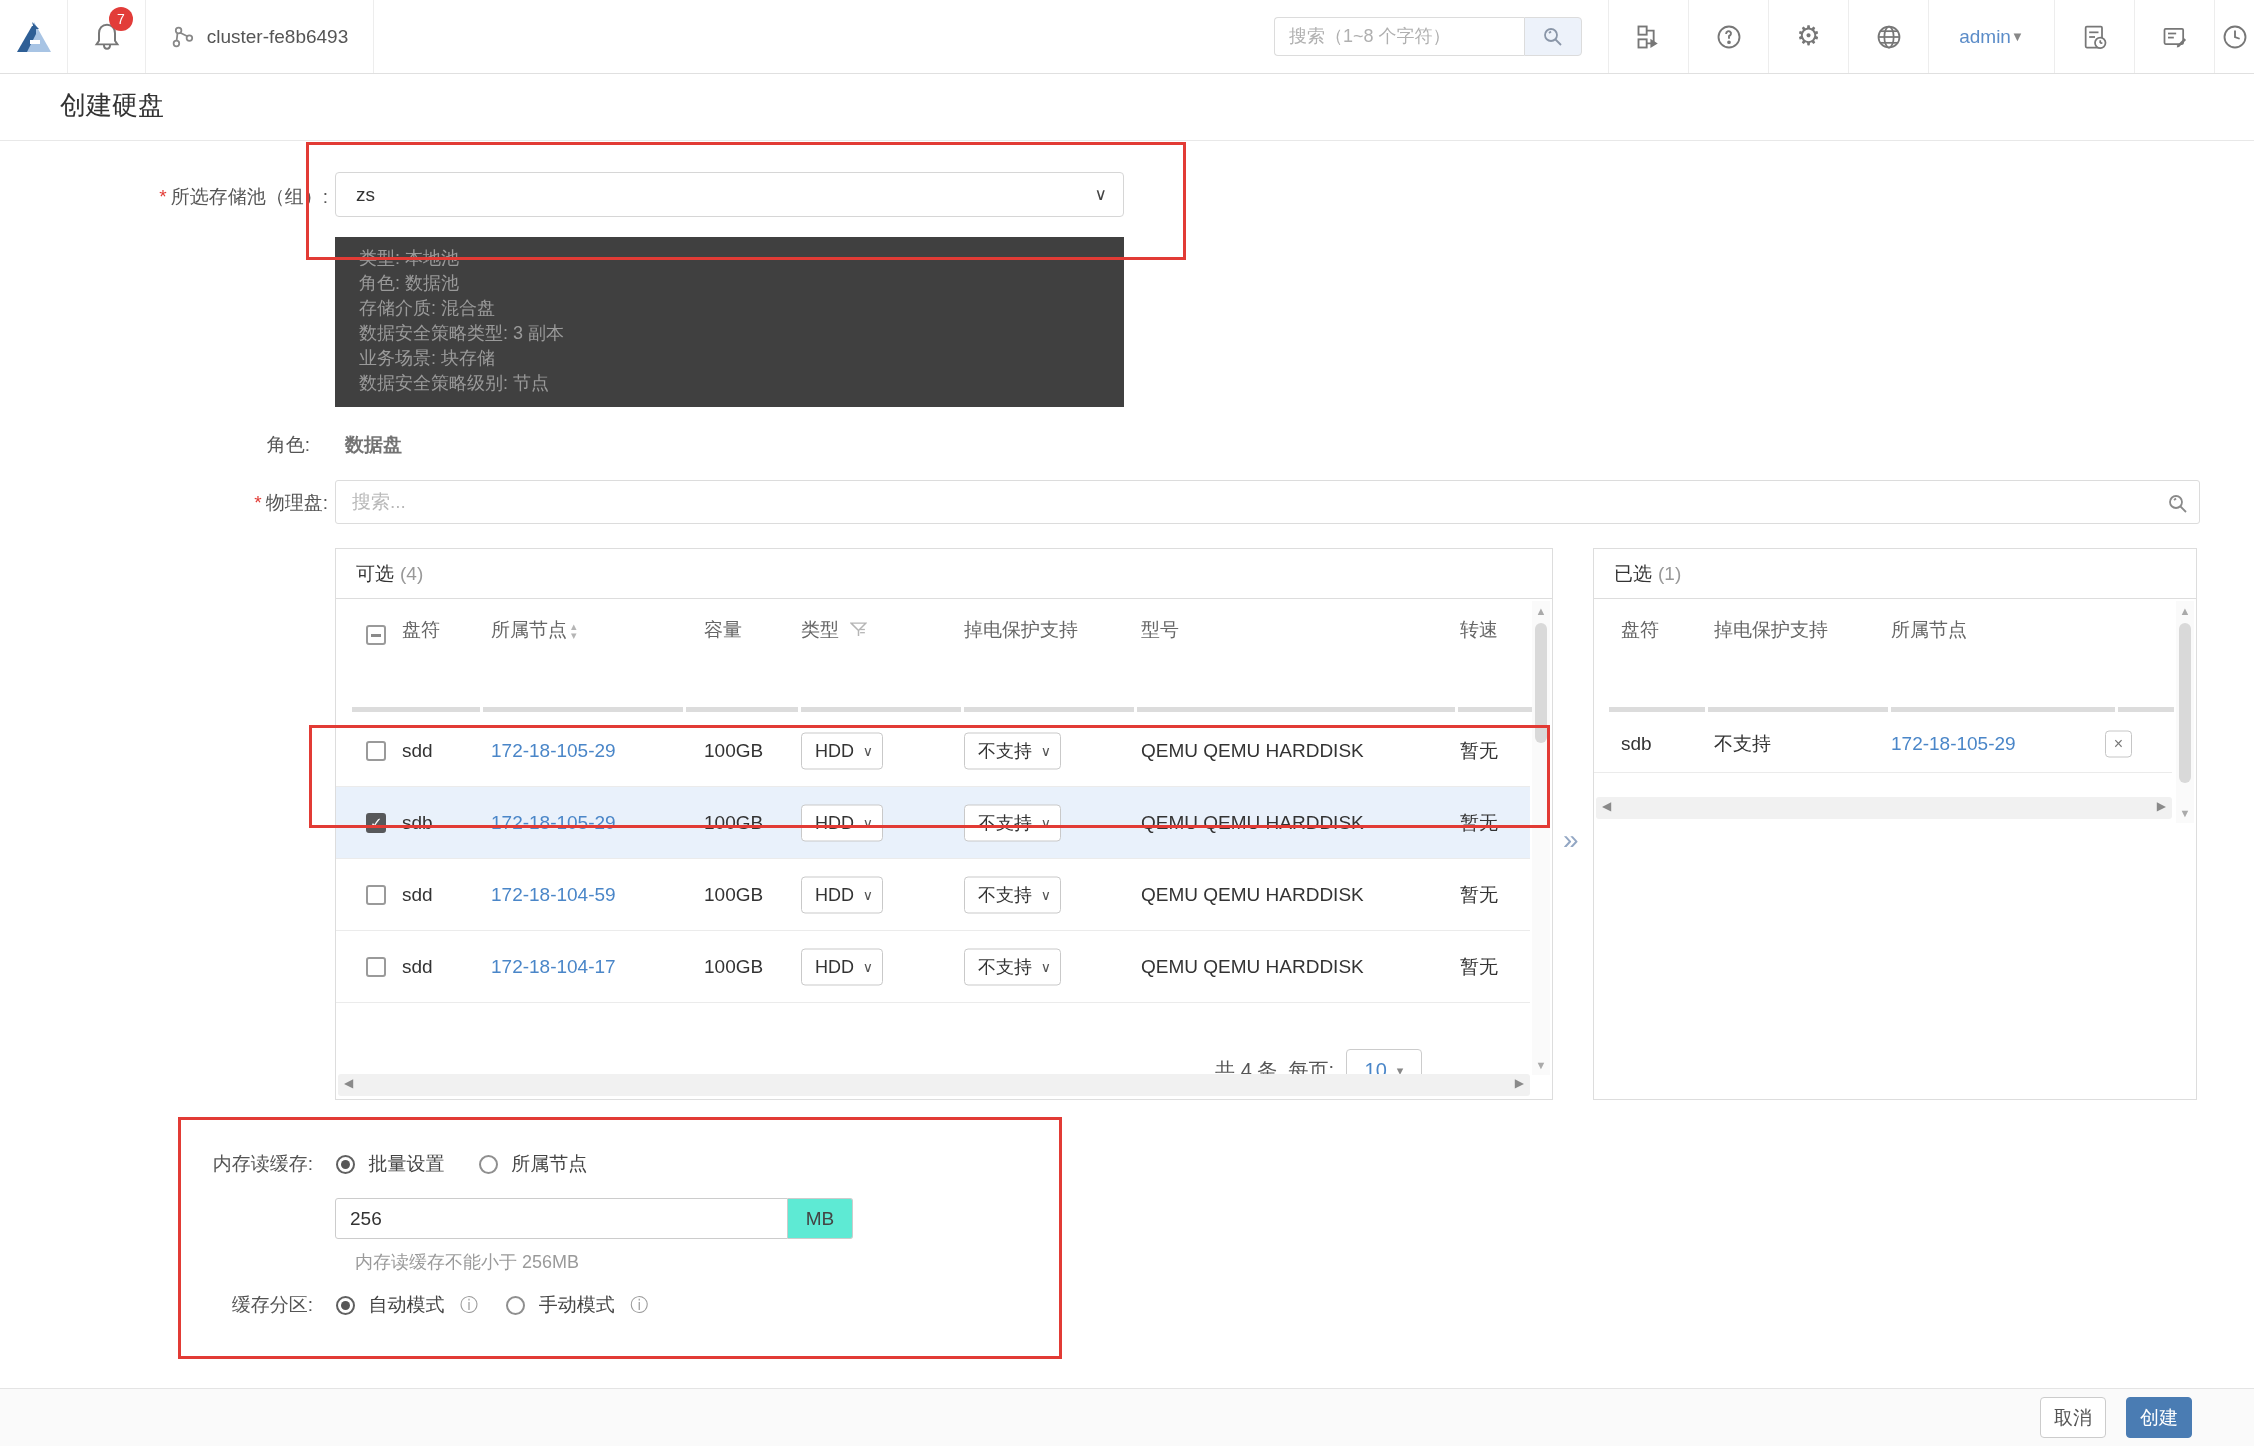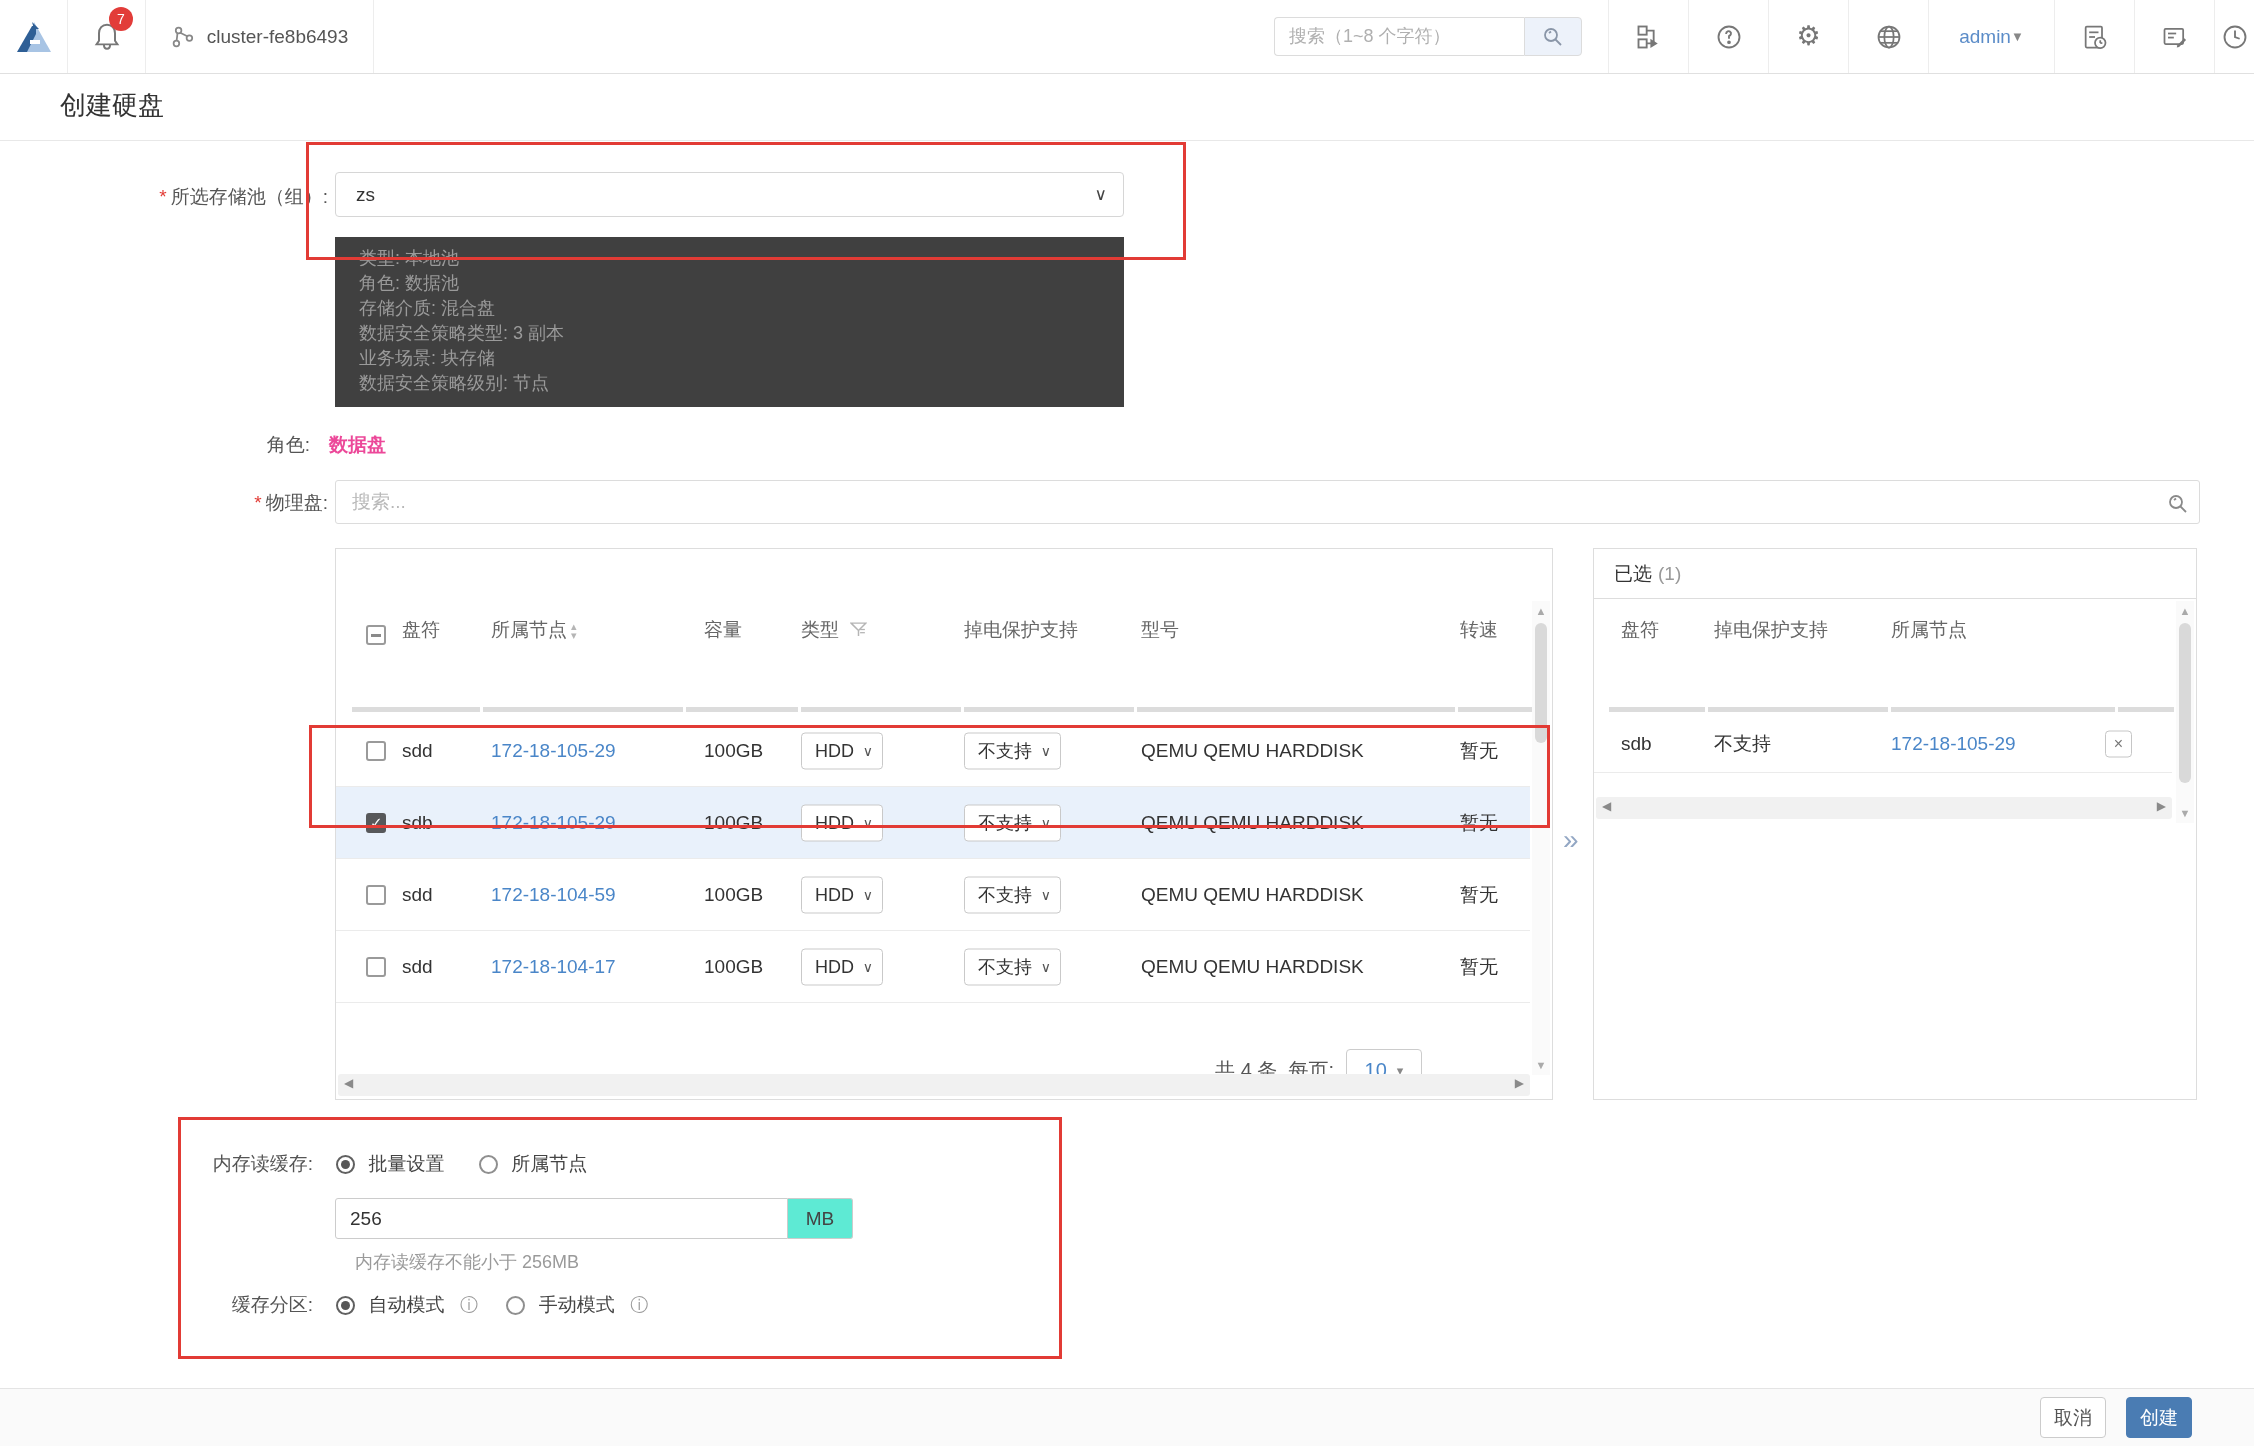--- a/index.html
+++ b/index.html
@@ -44,21 +44,21 @@
 
   
   .flabel { position:absolute; font-size:19px; color:#555; text-align:right; }
   .req { color:#e23b35; margin-right:4px; }
   .pool-select { position:absolute; left:335px; top:172px; width:789px; height:45px;
                  border:1px solid #d6d6d6; border-radius:4px; background:#fff; display:flex;
                  align-items:center; padding:0 20px; font-size:19px; color:#333; cursor:pointer; }
   .pool-select .sel-caret { position:absolute; right:16px; color:#444; font-size:17px; }
   .pool-info { position:absolute; left:335px; top:237px; width:789px; height:170px; background:#404040;
                padding:9px 24px; font-size:18px; color:#9a9a9a; line-height:25px; }
-  .role-value { position:absolute; left:329px; top:432px; font-size:19px; color:#ec4899; font-weight:bold; }
+  .role-value { position:absolute; left:345px; top:432px; font-size:19px; color:#737373; font-weight:bold; }
   .disk-search { position:absolute; left:335px; top:480px; width:1865px; height:44px;
                  border:1px solid #dcdcdc; border-radius:3px; padding:0 50px 0 16px; font-size:19px;
                  color:#333; font-family:inherit; outline:none; }
   .disk-search::placeholder { color:#b8b8b8; }
   .disk-search-icon { position:absolute; left:2166px; top:492px; }
 
   
   .panel { position:absolute; border:1px solid #ddd; background:#fff; }
   .panel-left  { left:335px;  top:548px; width:1218px; height:552px; }
   .panel-right { left:1593px; top:548px; width:604px;  height:552px; }
@@ -272,20 +272,24 @@
   <input class="disk-search" placeholder="搜索..." style="">
   <div class="disk-search-icon">
     <svg width="24" height="24" viewBox="0 0 24 24" fill="none" stroke="#8a8a8a" stroke-width="1.8">
       <circle cx="10" cy="10" r="6"></circle>
         <line x1="14.5" y1="14.5" x2="20" y2="20"></line>
         <line x1="8" y1="8" x2="10" y2="6.5"></line>
     </svg>
   </div>
 
   <div class="panel panel-left">
+    <div class="panel-head">
+      <span>可选</span>
+      <span class="panel-count">(4)</span>
+    </div>
     <div class="pbody">
 
       <div class="cb head indet c-check"></div>
       <div class="thead-cell c-letter">盘符</div>
       <div class="thead-cell c-node">
         <span>所属节点</span><span class="sort-icon">▴<br>▾</span>
       </div>
       <div class="thead-cell c-cap">容量</div>
       <div class="thead-cell c-type">
         <span>类型</span>

